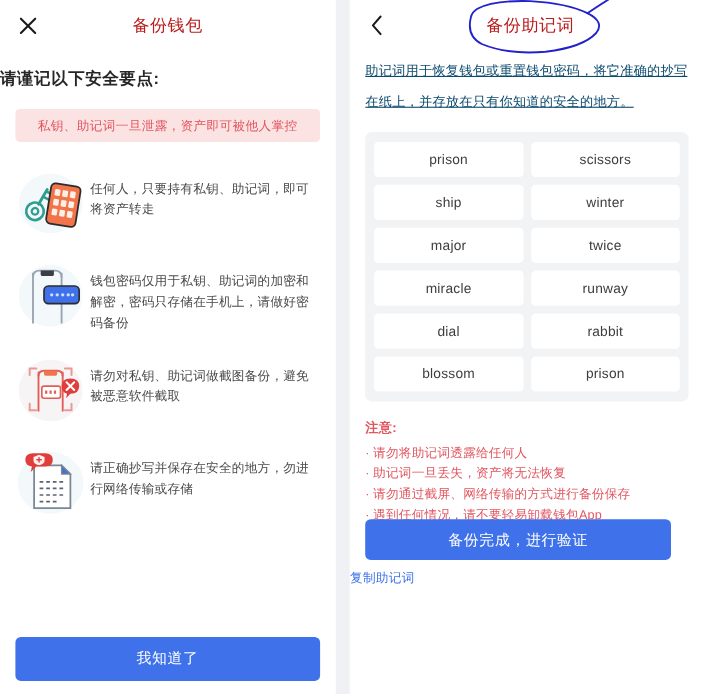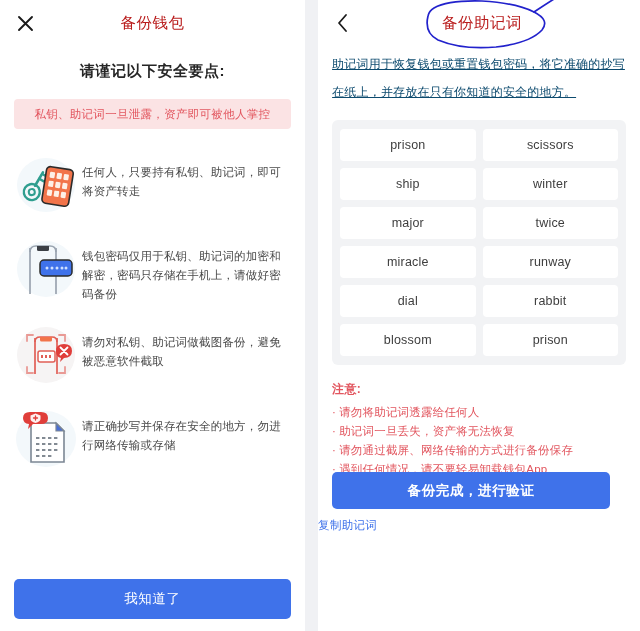--- a/index.html
+++ b/index.html
@@ -46,21 +46,21 @@
     text-align: center;
     font-size: 15.5px;
     color: #b91c1c;
     letter-spacing: .5px;
   }
   #nav-title-right { padding-left: 6px; }
 
   
   #left-heading {
     margin-top: 16px;
-    text-align: center;
+    text-align: left;
     font-size: 15px;
     font-weight: bold;
     color: #262626;
     letter-spacing: .5px;
   }
   #left-banner {
     margin: 18px 14px 0 14px;
     height: 30px;
     border-radius: 4px;
     background: #fbe3e4;
@@ -165,21 +165,20 @@
     line-height: 19px;
     letter-spacing: .2px;
     display: flex;
   }
   .notice-bullet { margin-right: 3px; }
   #verify-button {
     position: absolute;
     left: 14px; right: 30px;
     top: 472px;
     height: 37px;
-    font-weight: bold;
   }
   #copy-link {
     position: absolute;
     left: 0; right: 0;
     top: 518px;
     text-align: left;
     font-size: 11.5px;
     color: #3f72ea;
     letter-spacing: .3px;
     cursor: pointer;

